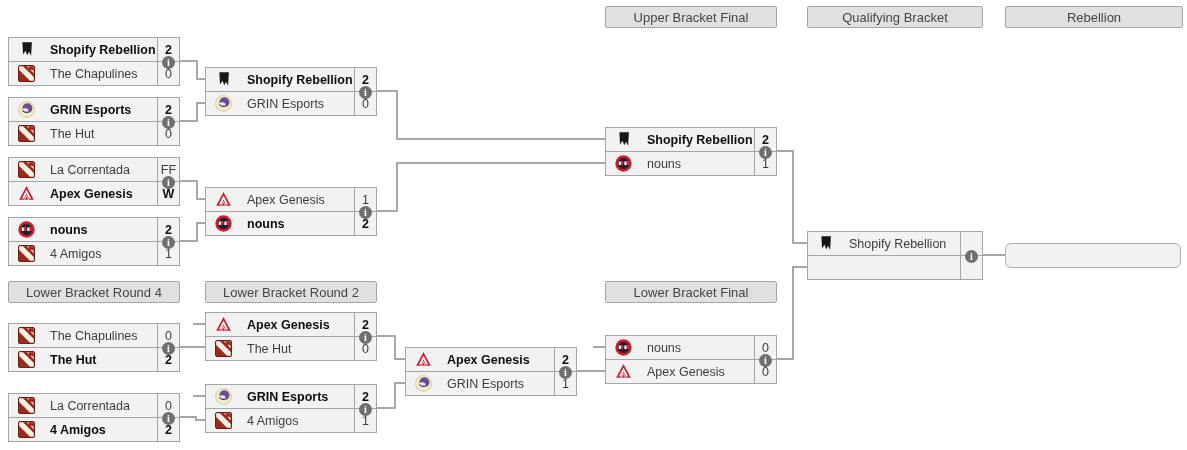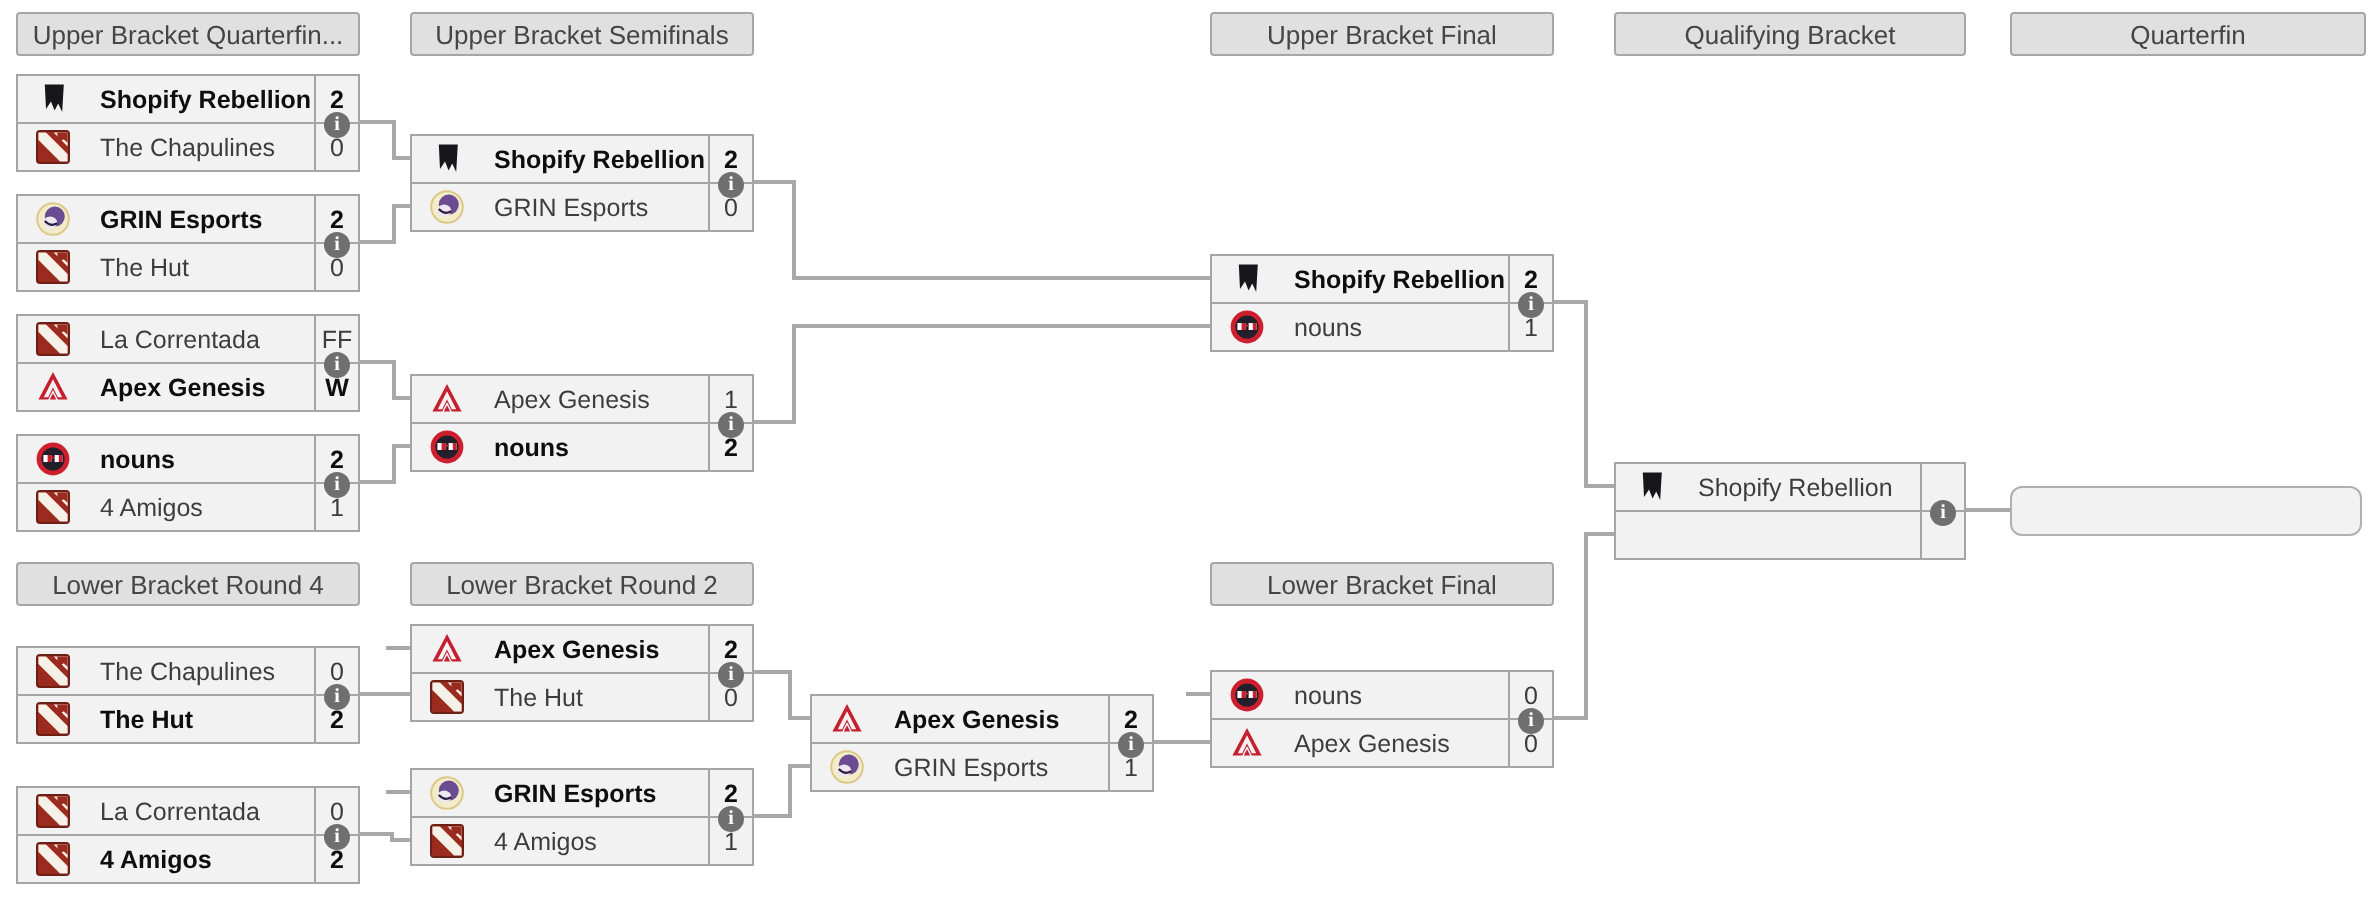--- a/index.html
+++ b/index.html
@@ -59,34 +59,28 @@
       <rect x="9.3" y="6.5" width="4" height="3.5" fill="#ffffff"></rect>
       <rect x="5.8" y="6.5" width="1.9" height="3.5" fill="#ce1f2e"></rect>
       <rect x="11.4" y="6.5" width="1.9" height="3.5" fill="#ce1f2e"></rect>
       <rect x="7.7" y="7.3" width="1.6" height="1" fill="#ce1f2e"></rect>
     </symbol>
   </defs>
 </svg>
 
 <div class="stage">
 
-  <div class="hdr" style="left:8px;top:6px">
-      <span>Upper Bracket Quarterfin...</span>
-    </div>
-  <div class="hdr" style="left:205px;top:6px">
-      <span>Upper Bracket Semifinals</span>
-    </div>
   <div class="hdr" style="left:605px;top:6px">
       <span>Upper Bracket Final</span>
     </div>
   <div class="hdr" style="left:807px;top:6px;width:174px">
       <span>Qualifying Bracket</span>
     </div>
   <div class="hdr" style="left:1005px;top:6px;width:176px">
-      <span>Quarterfin</span>
+      <span>Rebellion</span>
     </div>
   <div class="hdr" style="left:8px;top:281px">
       <span>Lower Bracket Round 4</span>
     </div>
   <div class="hdr" style="left:205px;top:281px">
       <span>Lower Bracket Round 2</span>
     </div>
   <div class="hdr" style="left:605px;top:281px">
       <span>Lower Bracket Final</span>
     </div>

